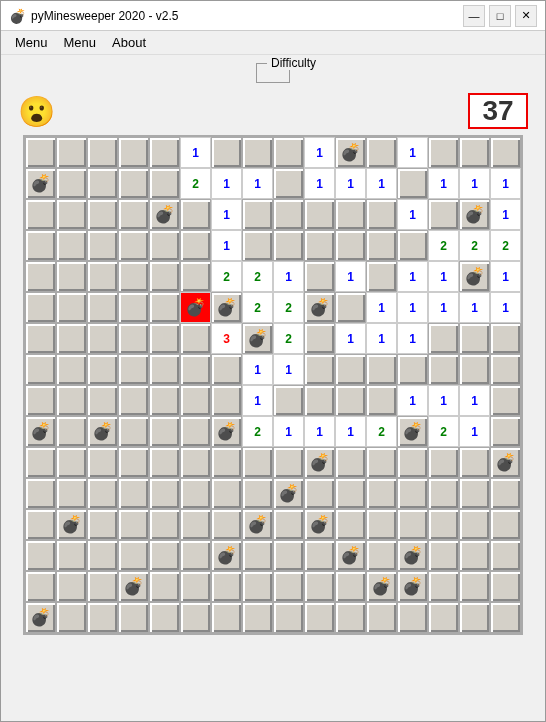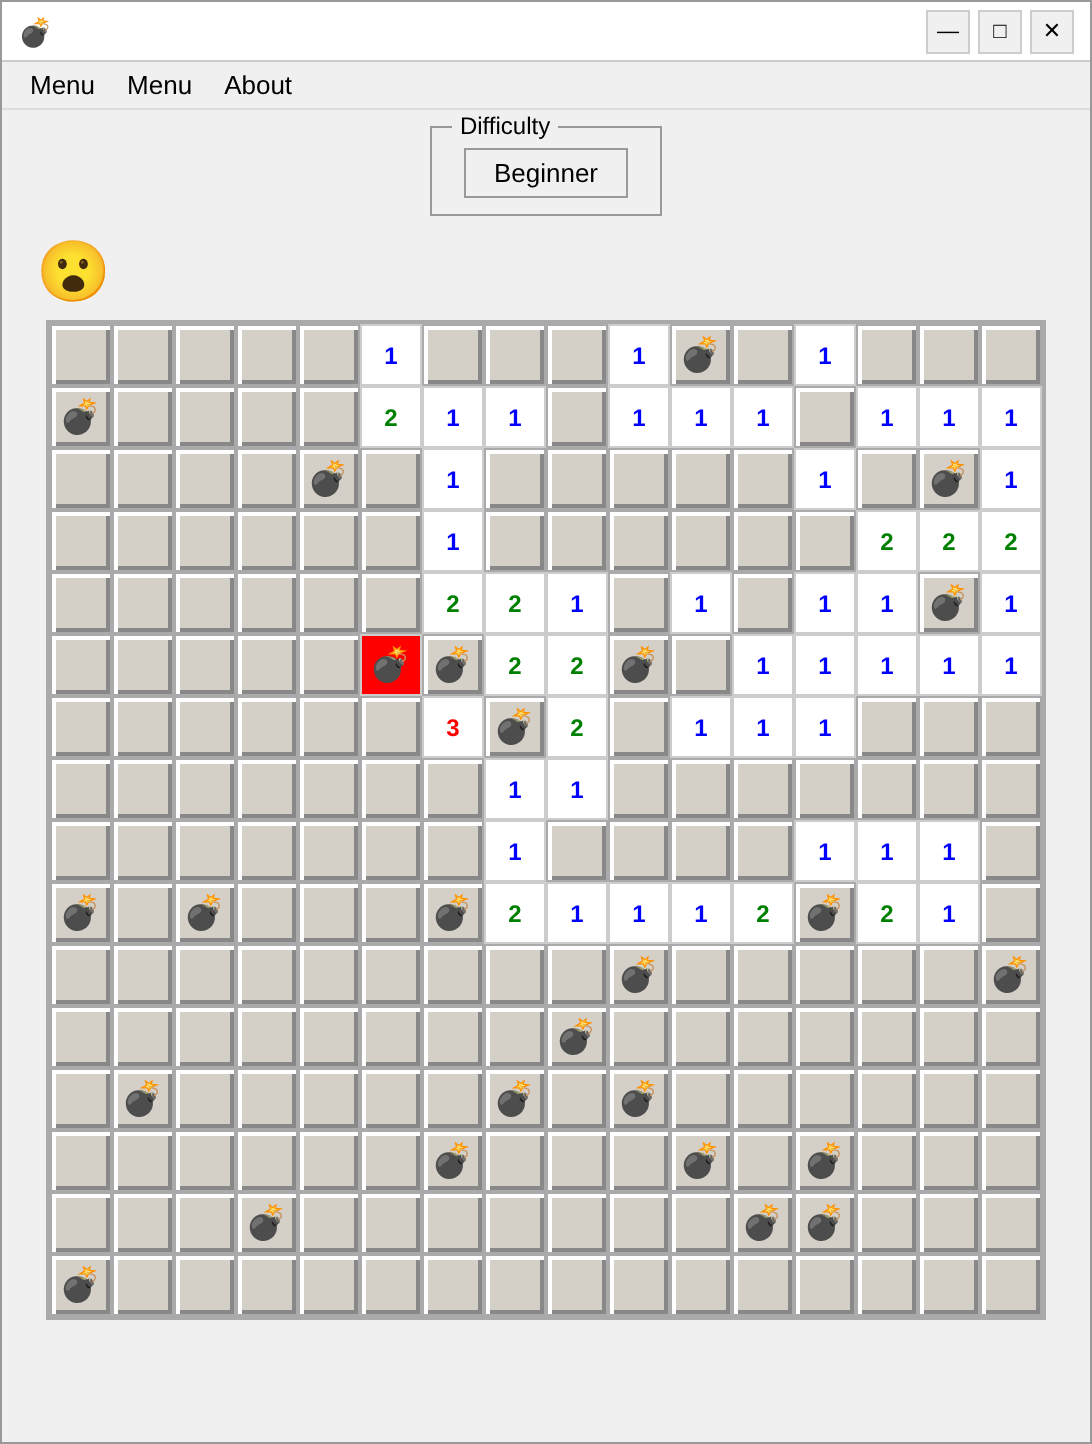--- a/index.html
+++ b/index.html
@@ -155,44 +155,45 @@
     .cell.num-1 { color: #0000ff; }
     .cell.num-2 { color: #008000; }
     .cell.num-3 { color: #ff0000; }
   </style>
 </head>
 <body>
 
 <div class="title-bar">
   <div class="title-bar-left">
     <span class="title-bar-icon">💣</span>
+    <span class="title-bar-title">pyMinesweeper 2020 - v2.5</span>
   </div>
   <div class="title-bar-controls">
     <button class="title-btn">—</button>
     <button class="title-btn">□</button>
     <button class="title-btn">✕</button>
   </div>
 </div>
 
 <div class="menu-bar">
   <span class="menu-item">Menu</span>
   <span class="menu-item">Menu</span>
   <span class="menu-item">About</span>
 </div>
 
 <div class="main-content">
   <div class="difficulty-group">
     <span class="difficulty-legend">Difficulty</span>
     <div class="difficulty-buttons">
-      <button class="diff-btn">Beginner</button>
     </div>
   </div>
 
   <div class="game-header">
     <span class="emoji-face">😮</span>
+    <div class="counter-box">37</div>
   </div>
 
   <div class="grid-container">
     <div class="grid" id="game-grid">
         <div class="cell" style="background: rgb(212, 208, 200); box-shadow: rgb(255, 255, 255) 2px 2px 0px inset, rgb(136, 136, 136) -2px -2px 0px inset;"></div>
         <div class="cell" style="background: rgb(212, 208, 200); box-shadow: rgb(255, 255, 255) 2px 2px 0px inset, rgb(136, 136, 136) -2px -2px 0px inset;"></div>
         <div class="cell" style="background: rgb(212, 208, 200); box-shadow: rgb(255, 255, 255) 2px 2px 0px inset, rgb(136, 136, 136) -2px -2px 0px inset;"></div>
         <div class="cell" style="background: rgb(212, 208, 200); box-shadow: rgb(255, 255, 255) 2px 2px 0px inset, rgb(136, 136, 136) -2px -2px 0px inset;"></div>
         <div class="cell" style="background: rgb(212, 208, 200); box-shadow: rgb(255, 255, 255) 2px 2px 0px inset, rgb(136, 136, 136) -2px -2px 0px inset;"></div>
         <div class="cell revealed num-1" style="background: rgb(255, 255, 255); border: 1px solid rgb(204, 204, 204);">1</div>

